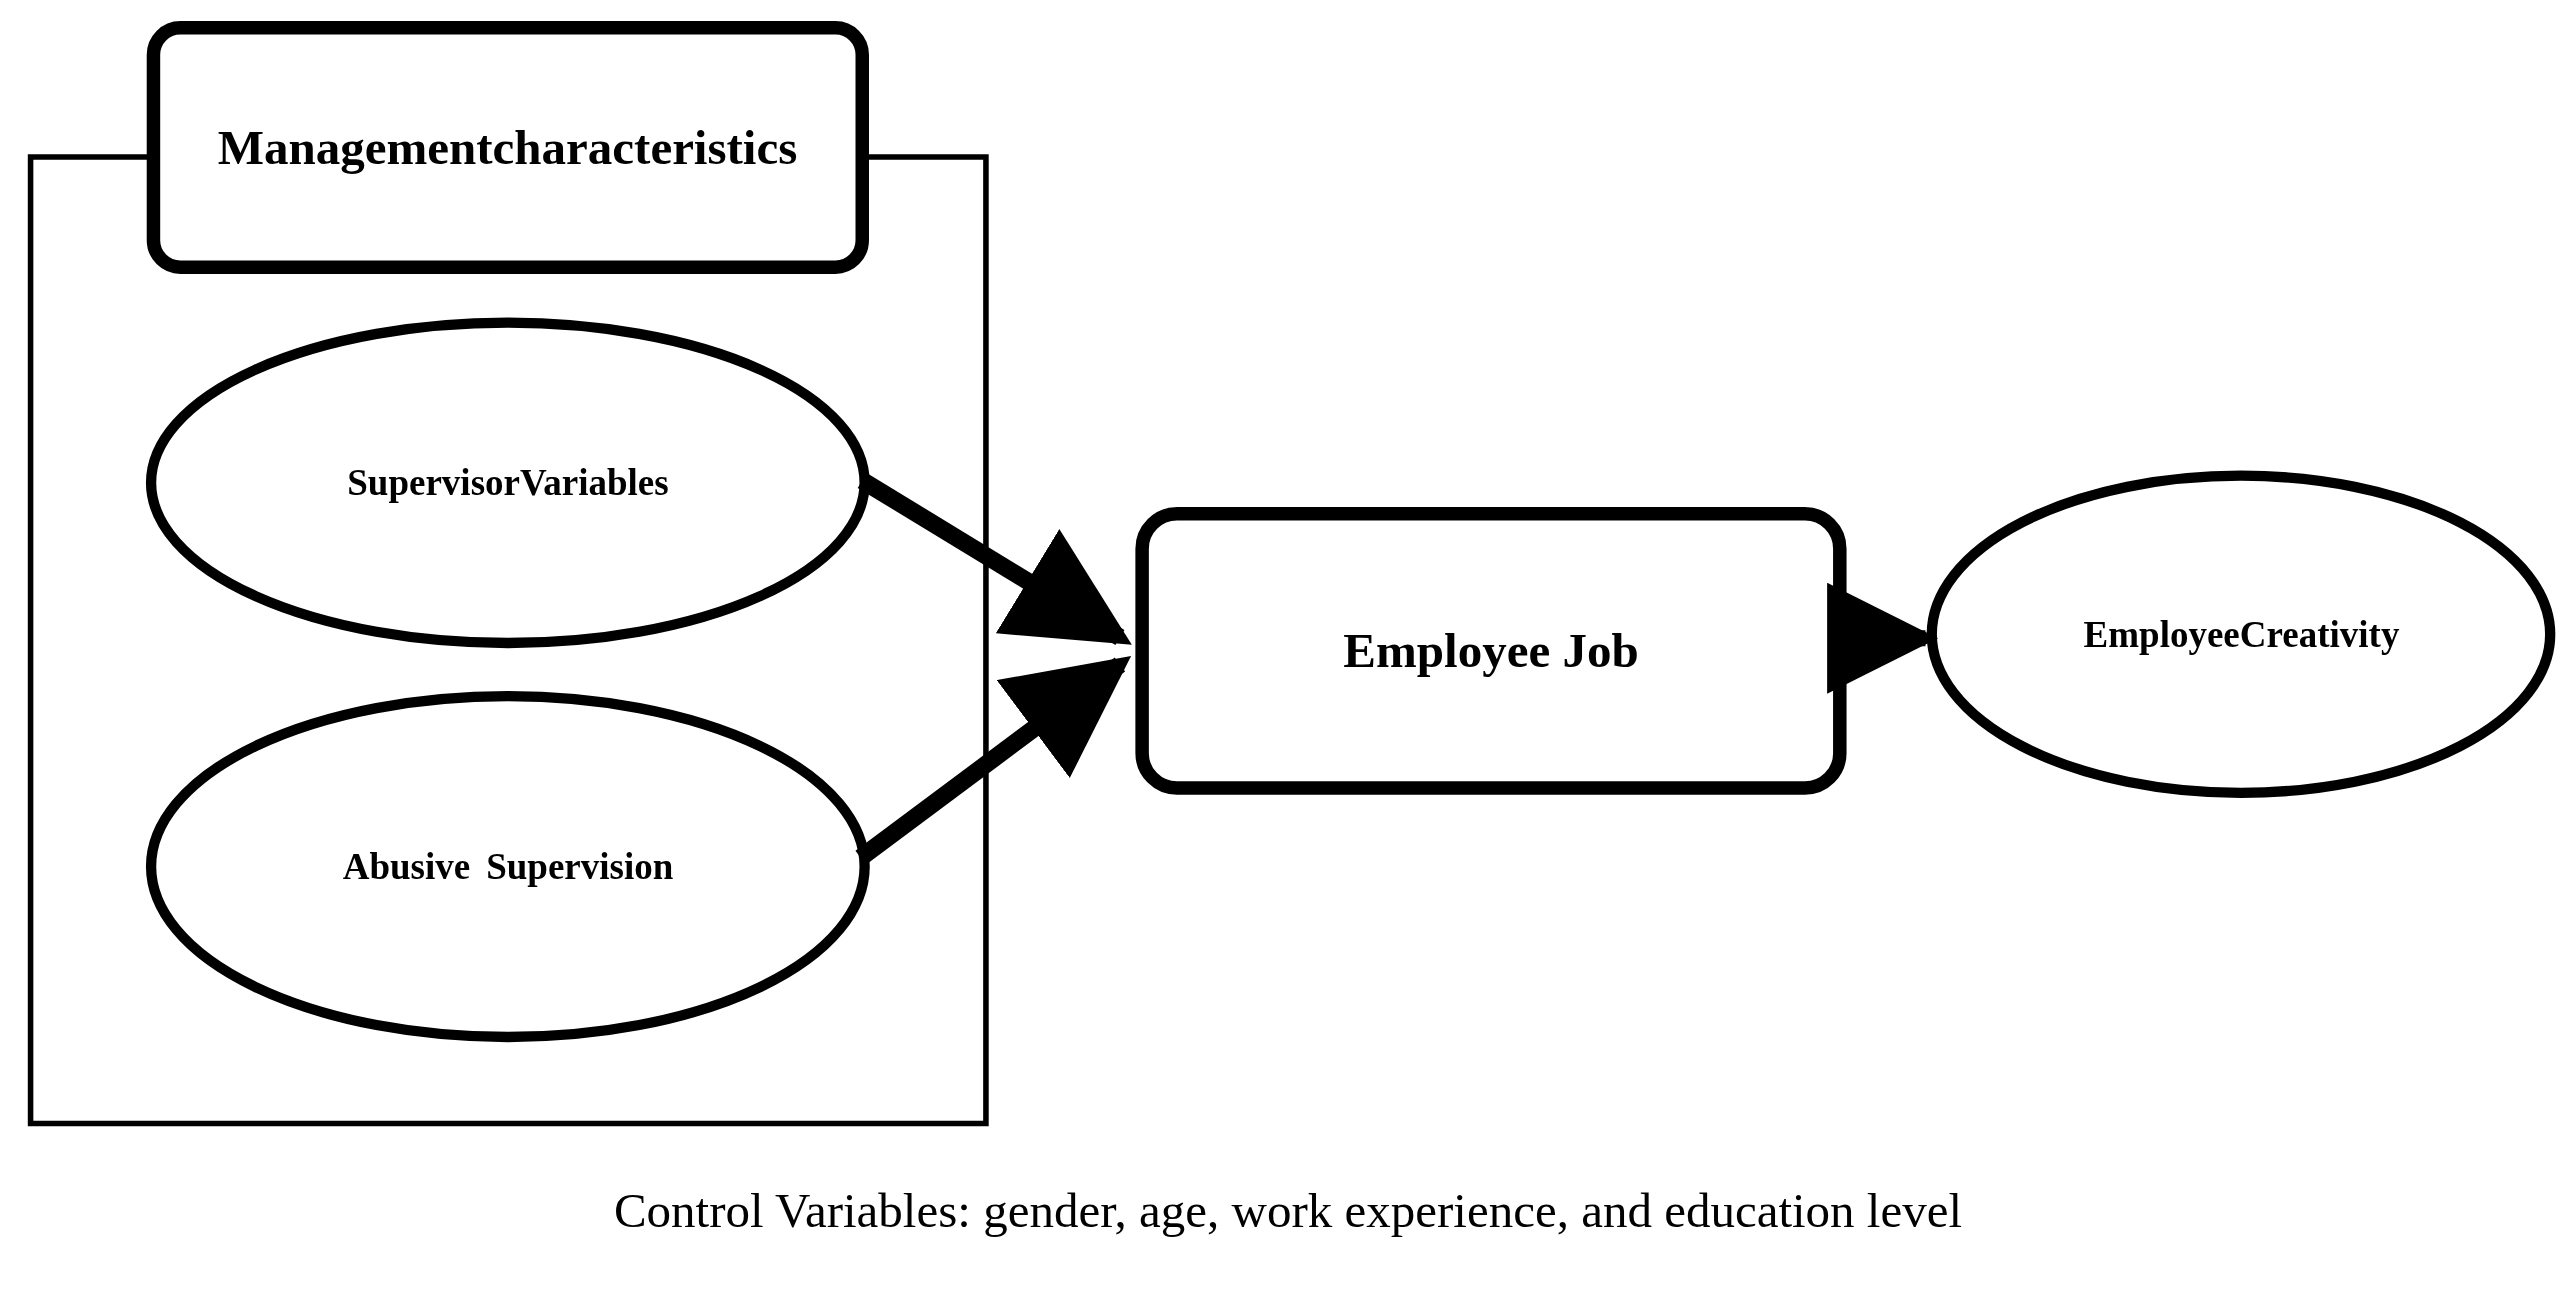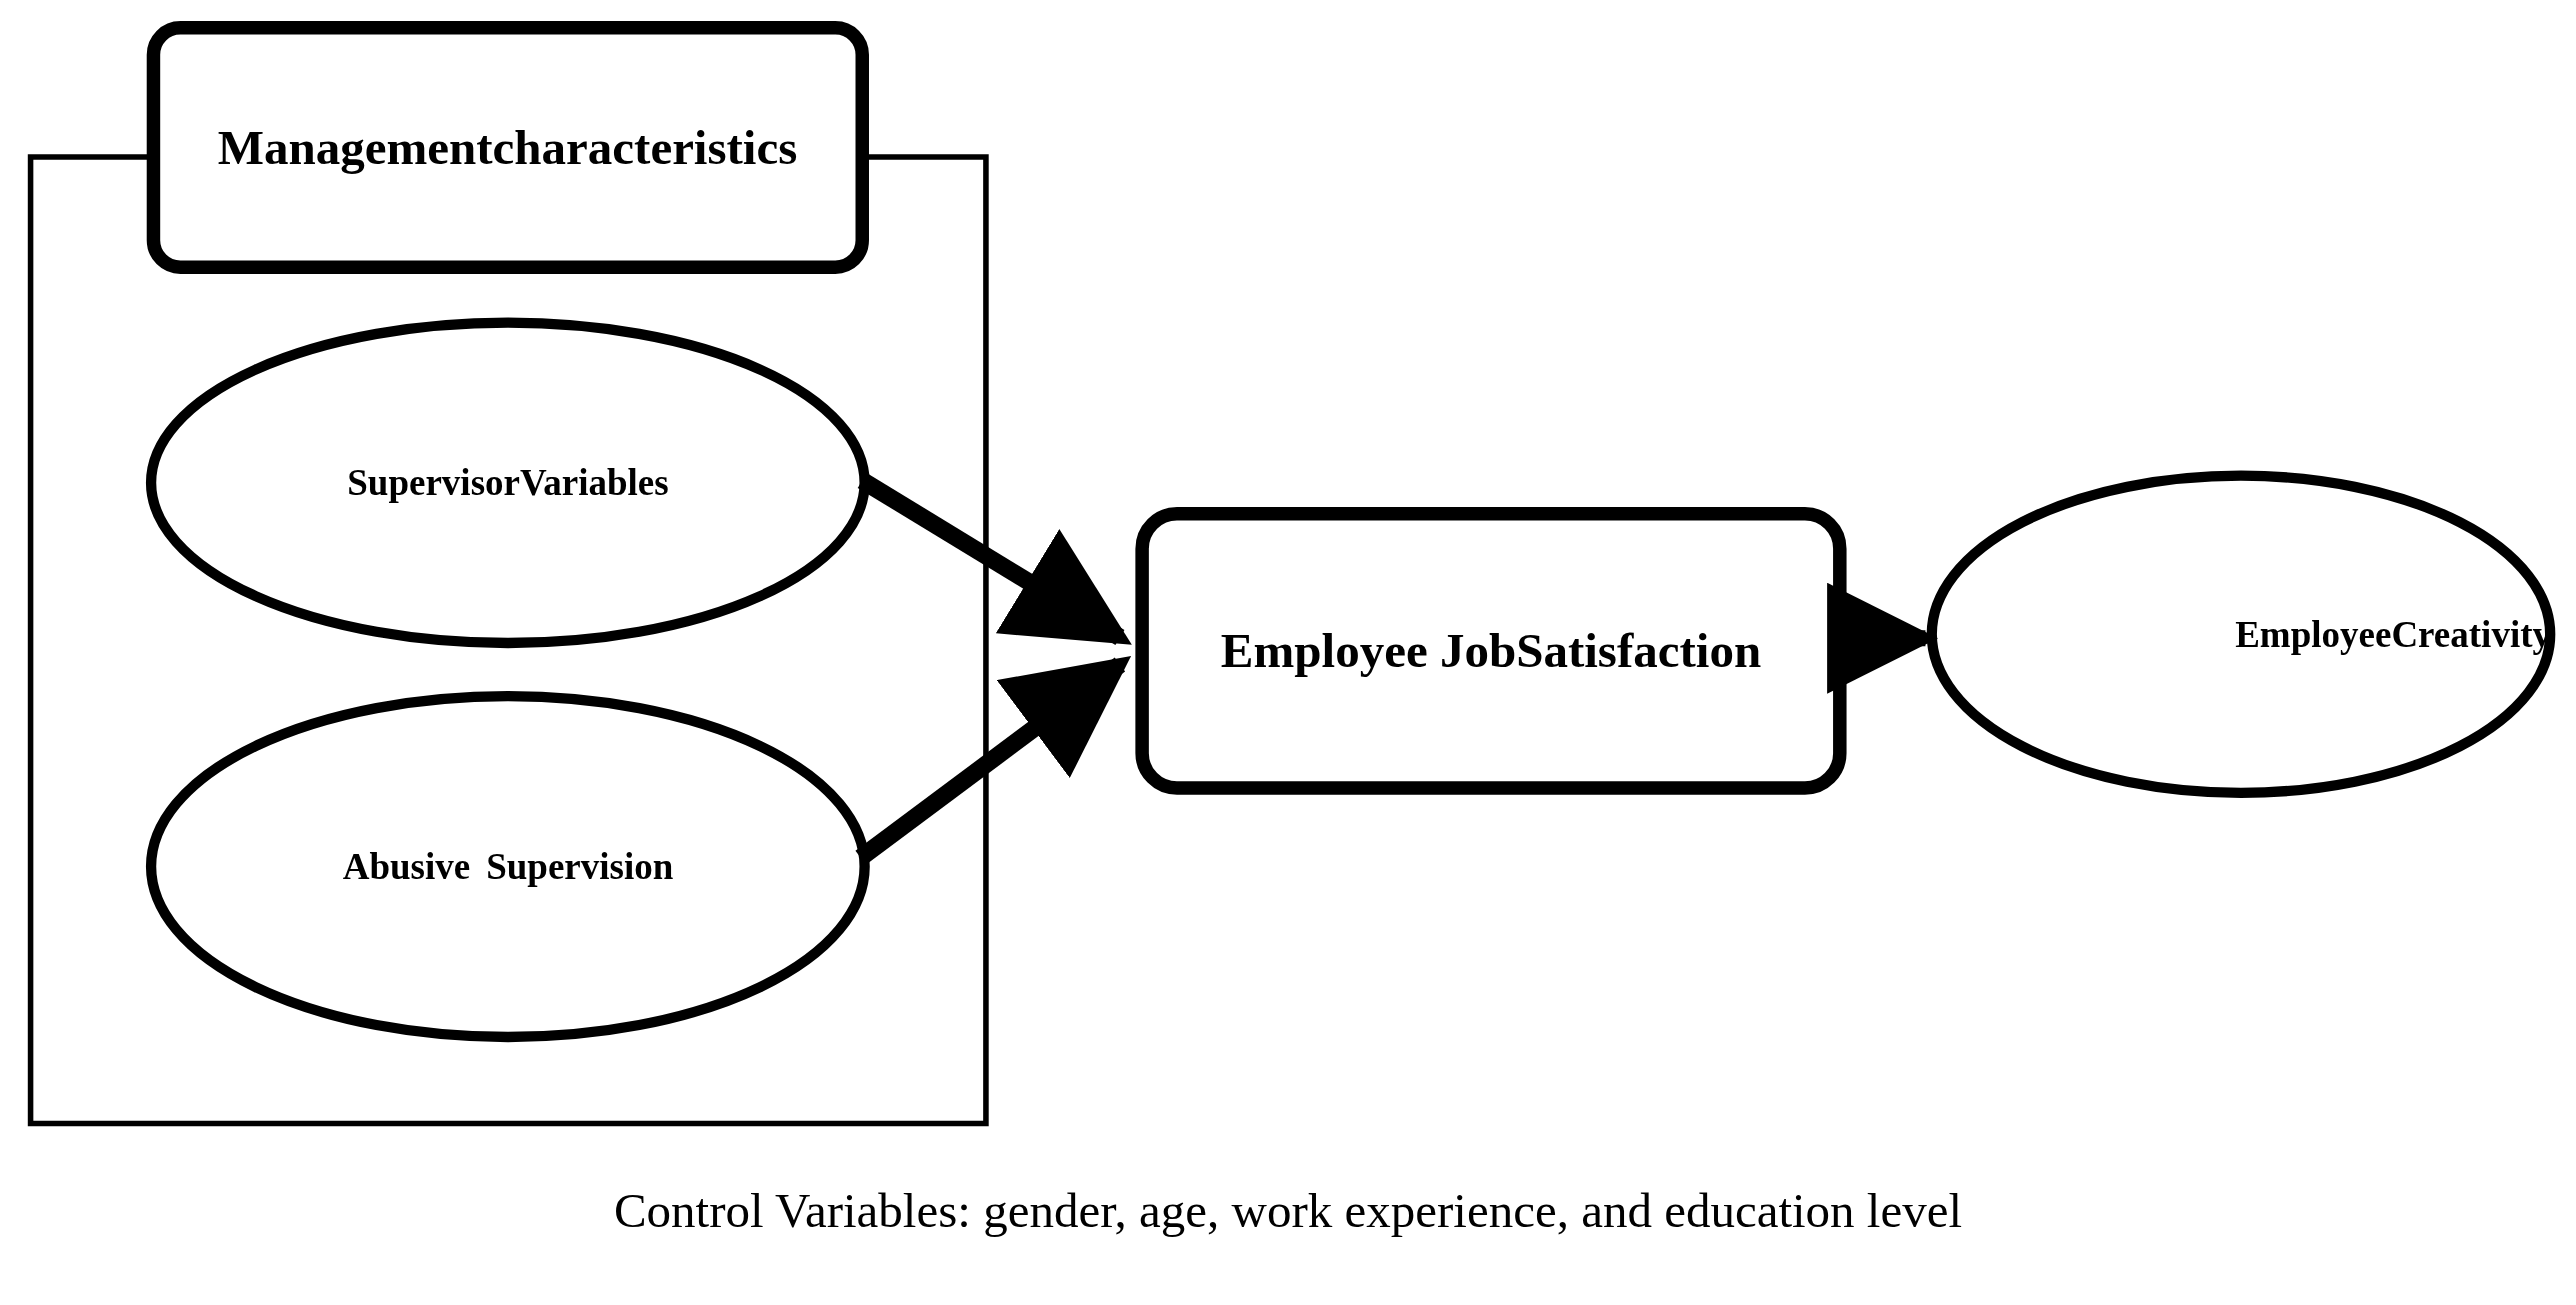--- a/index.html
+++ b/index.html
@@ -93,24 +93,23 @@
     <span>Variables</span>
   </div>
 
   <div class="node-label lbl-ellipse" style="left:151px; top:696px; width:714px; height:341px;gap:16px;">
     <span>Abusive</span>
     <span>Supervision</span>
   </div>
 
   <div class="node-label lbl-box" style="left:1142px; top:514px; width:698px; height:274px;">
     <span>Employee Job</span>
-    <span>Satisfaction</span>
   </div>
 
-  <div class="node-label lbl-ellipse" style="left:1932px; top:476px; width:619px; height:317px;justify-content:flex-end;">
+  <div class="node-label lbl-ellipse" style="left:1932px; top:476px; width:619px; height:317px;">
     <span>Employee</span>
     <span>Creativity</span>
   </div>
 
   <div class="caption"><span class="cap-bold">Control Variables:</span><span class="cap-rest"> gender, age, work experience, and education level</span></div>
 
 </div>
 
 
 </body></html>

